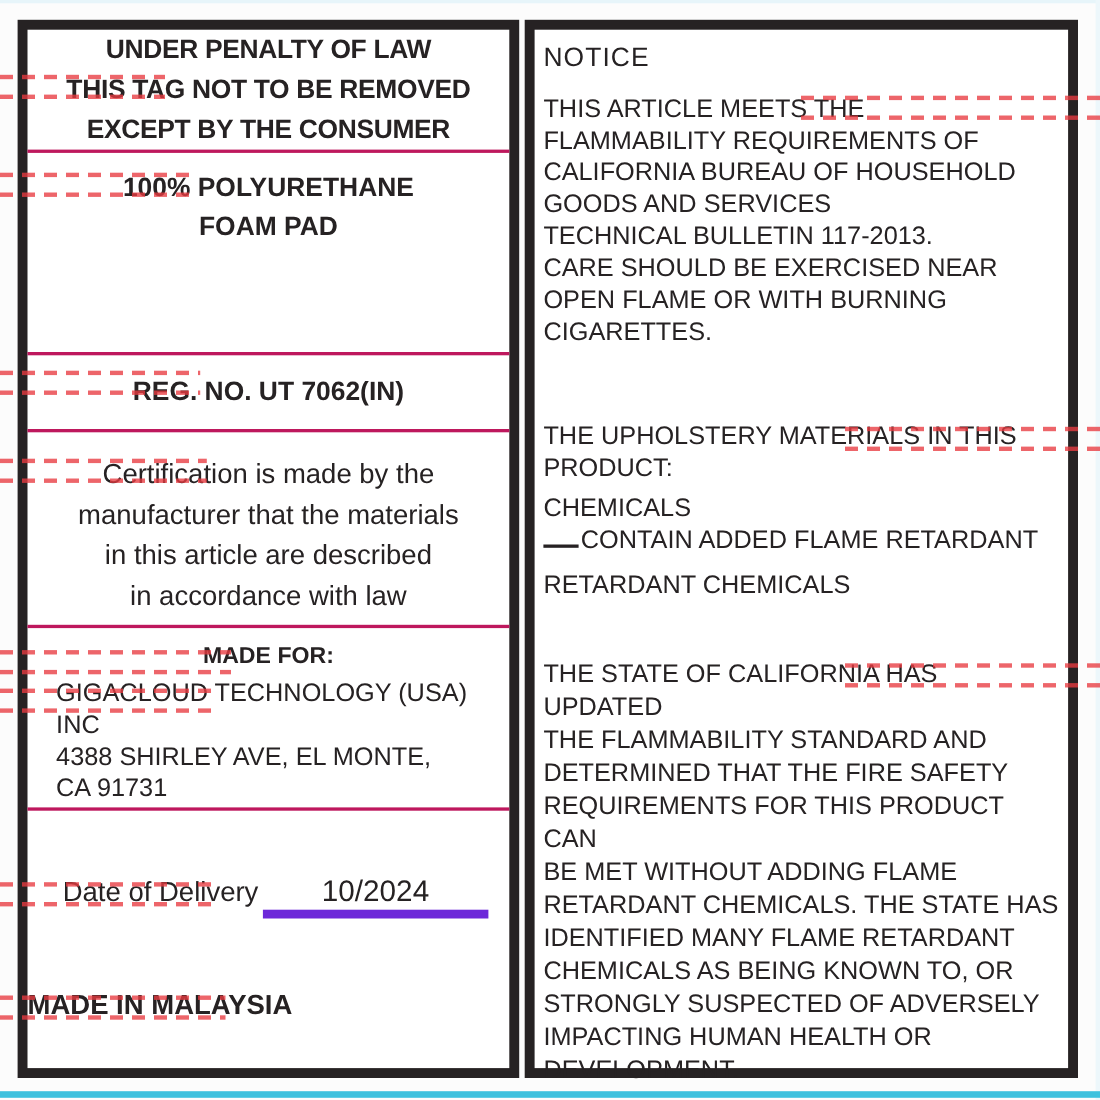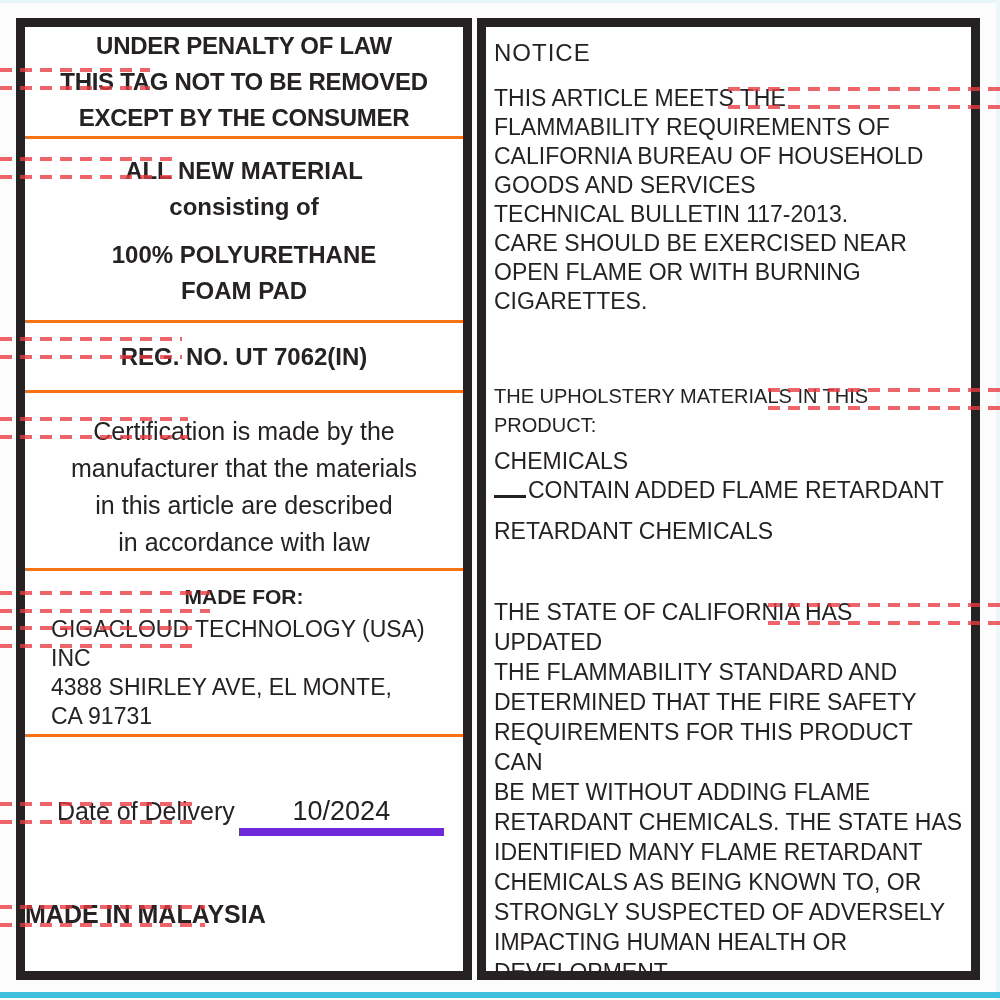--- a/index.html
+++ b/index.html
@@ -17,21 +17,21 @@
 
   
   .label {
     position:absolute; top:18px; height:962px;
     background:#ffffff; border:9px solid #262223;
   }
   .left-label  { left:16px;  width:456px; display:flex; flex-direction:column; }
   .right-label { left:477px; width:503px; text-align:left; }
 
   
-  .sec { width:100%; border-bottom:3px solid #f97316; text-align:center; }
+  .sec { width:100%; border-bottom:3px solid #be185d; text-align:center; }
   .sec:last-child { border-bottom:none; }
   .s1 { height:112px; display:flex; flex-direction:column; justify-content:center;
         font-weight:bold; font-size:24px; line-height:36px; letter-spacing:-0.3px; white-space:pre-line; }
   .s2 { height:184px; font-weight:bold; font-size:24px; line-height:36px; padding-top:14px; }
   .s2 .grp { white-space:pre-line; }
   .s2 .grp + .grp { margin-top:12px; }
   .s3 { height:70px; display:flex; align-items:center; justify-content:center;
         font-weight:bold; font-size:24px; }
   .s4 { height:178px; font-size:25px; line-height:37px; padding-top:20px; white-space:pre-line; }
   .s5 { height:166px; }
@@ -46,21 +46,21 @@
     padding-bottom:3px; margin-left:4px;
   }
   .origin { position:absolute; bottom:42px; left:0; width:100%;
             text-align:left; font-weight:bold; font-size:25px; }
 
   
   .right-label > div { position:absolute; left:8px; right:8px; }
   .notice-title { top:12px; font-size:24px; letter-spacing:1px; }
   .para  { white-space:pre-line; font-size:23px; }
   .para1 { top:57px;  line-height:29px; }
-  .uph-head { top:355px; font-size:20px; line-height:29px; white-space:pre-line; }
+  .uph-head { top:355px; font-size:23px; line-height:29px; white-space:pre-line; }
   .opt { font-size:23px; line-height:29px; }
   .opt1 { top:420px; }
   .opt2 { top:490px; }
   .blank-line { display:inline-block; width:32px; border-bottom:3px solid #262223; margin-right:2px; }
   .x-mark { display:inline-block; border-bottom:3px solid #262223;
             padding:0 3px 1px 3px; margin-right:2px; }
   .para3 { top:570px; line-height:30px; }
 
   
   .regmark { position:absolute; z-index:10; pointer-events:none; }
@@ -80,22 +80,20 @@
   <div class="edge-top"></div>
   <div class="edge-right"></div>
   <div class="edge-bottom"></div>
 
   <div class="label left-label">
     <div class="sec s1">UNDER PENALTY OF LAW
 THIS TAG NOT TO BE REMOVED
 EXCEPT BY THE CONSUMER</div>
 
     <div class="sec s2">
-      <div class="grp">ALL NEW MATERIAL
-consisting of</div>
       <div class="grp">100% POLYURETHANE
 FOAM PAD</div>
     </div>
 
     <div class="sec s3">REG. NO. UT 7062(IN)</div>
 
     <div class="sec s4">Certification is made by the
 manufacturer that the materials
 in this article are described
 in accordance with law</div>

